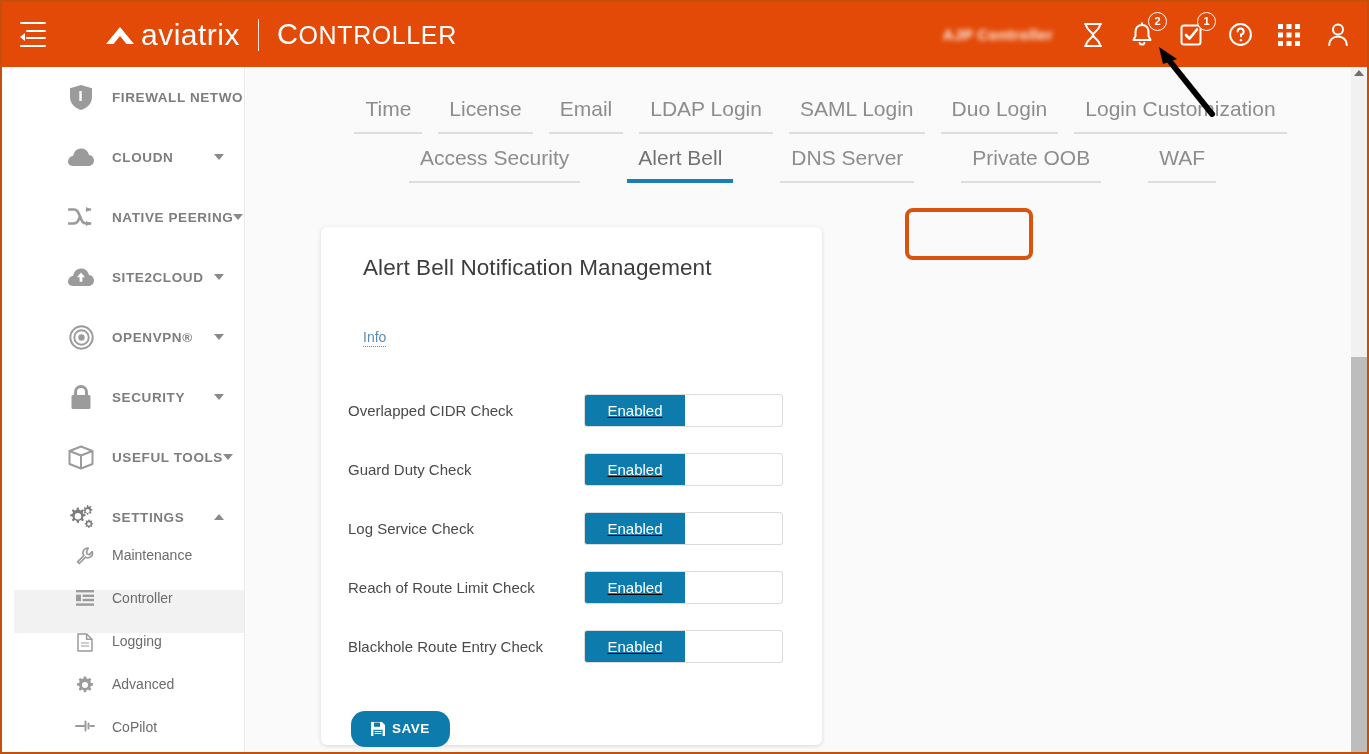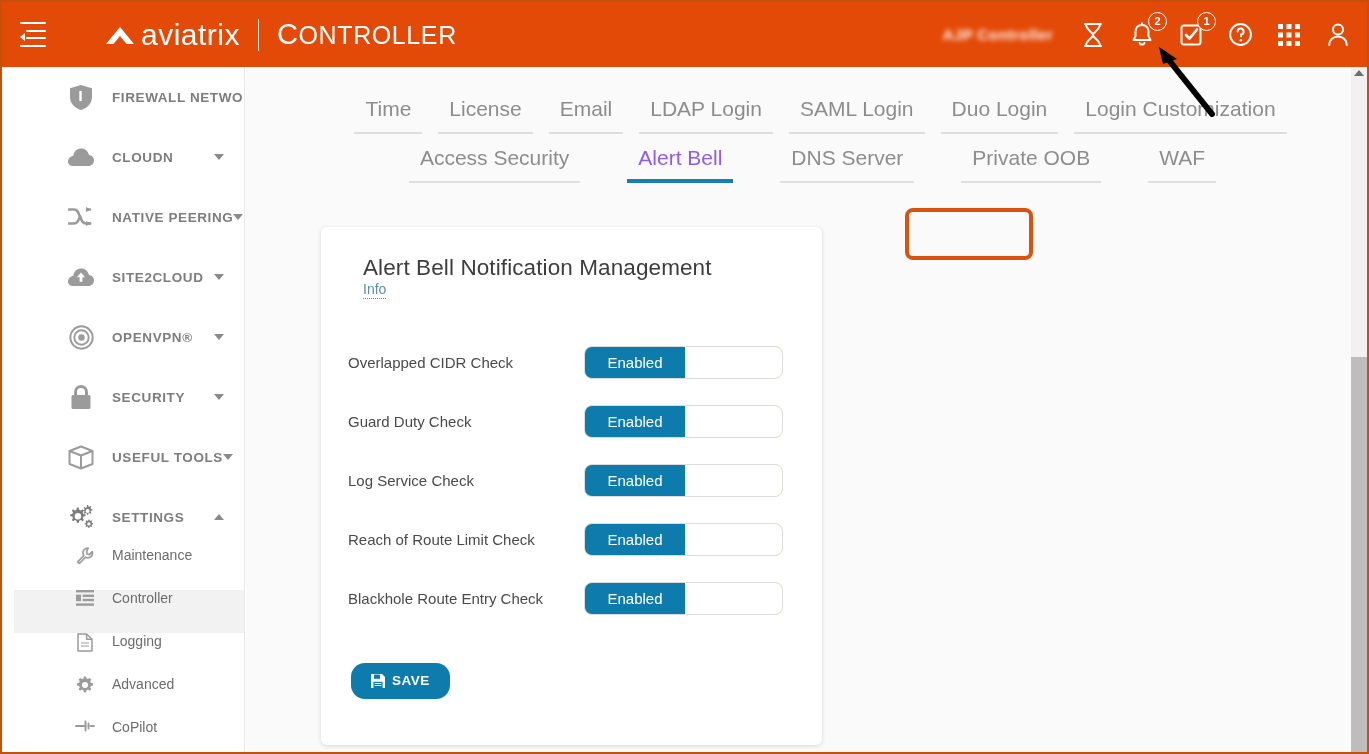--- a/index.html
+++ b/index.html
@@ -269,21 +269,21 @@
     position: relative;
     font-size: 21px;
     color: #8d8d8d;
     padding: 0 11px 11px 11px;
     margin: 0 8px;
     cursor: pointer;
     white-space: nowrap;
     border-bottom: 2px solid #dedede;
   }
   .tab.active {
-    color: #8b5cf6;
+    color: #737373;
     border-bottom: 4px solid #1a7fb0;
     padding-bottom: 9px;
   }
 
   .tab-annot {
     position: absolute;
     left: 659px; top: 141px;
     width: 128px; height: 52px;
     border: 4px solid #d9530e;
     border-radius: 8px;
@@ -314,20 +314,21 @@
     font-weight: 400;
     letter-spacing: 0.1px;
   }
   .info-link {
     margin-left: 12px;
     font-size: 14px;
     color: #5b8db5;
     border-bottom: 1.5px dotted #5b8db5;
     cursor: pointer;
     line-height: 1.2;
+    margin-top: 48px;
   }
 
   .rows {
     margin-top: 34px;
     padding-left: 27px;
   }
   .setting-row {
     display: flex;
     align-items: center;
     height: 59px;
@@ -336,24 +337,25 @@
     width: 236px;
     font-size: 15px;
     color: #4a4a4a;
     white-space: nowrap;
   }
   .toggle {
     display: flex;
     width: 199px;
     height: 33px;
     border: 1px solid #dcdcdc;
-    border-radius: 8px;
+    border-radius: 3px;
     overflow: hidden;
     cursor: pointer;
     background: #fde047;
+    text-decoration: underline;
   }
   .toggle .seg-on {
     width: 100px;
     background: #0d7cad;
     color: #ffffff;
     font-size: 15px;
     display: flex;
     align-items: center;
     justify-content: center;
     white-space: nowrap;

